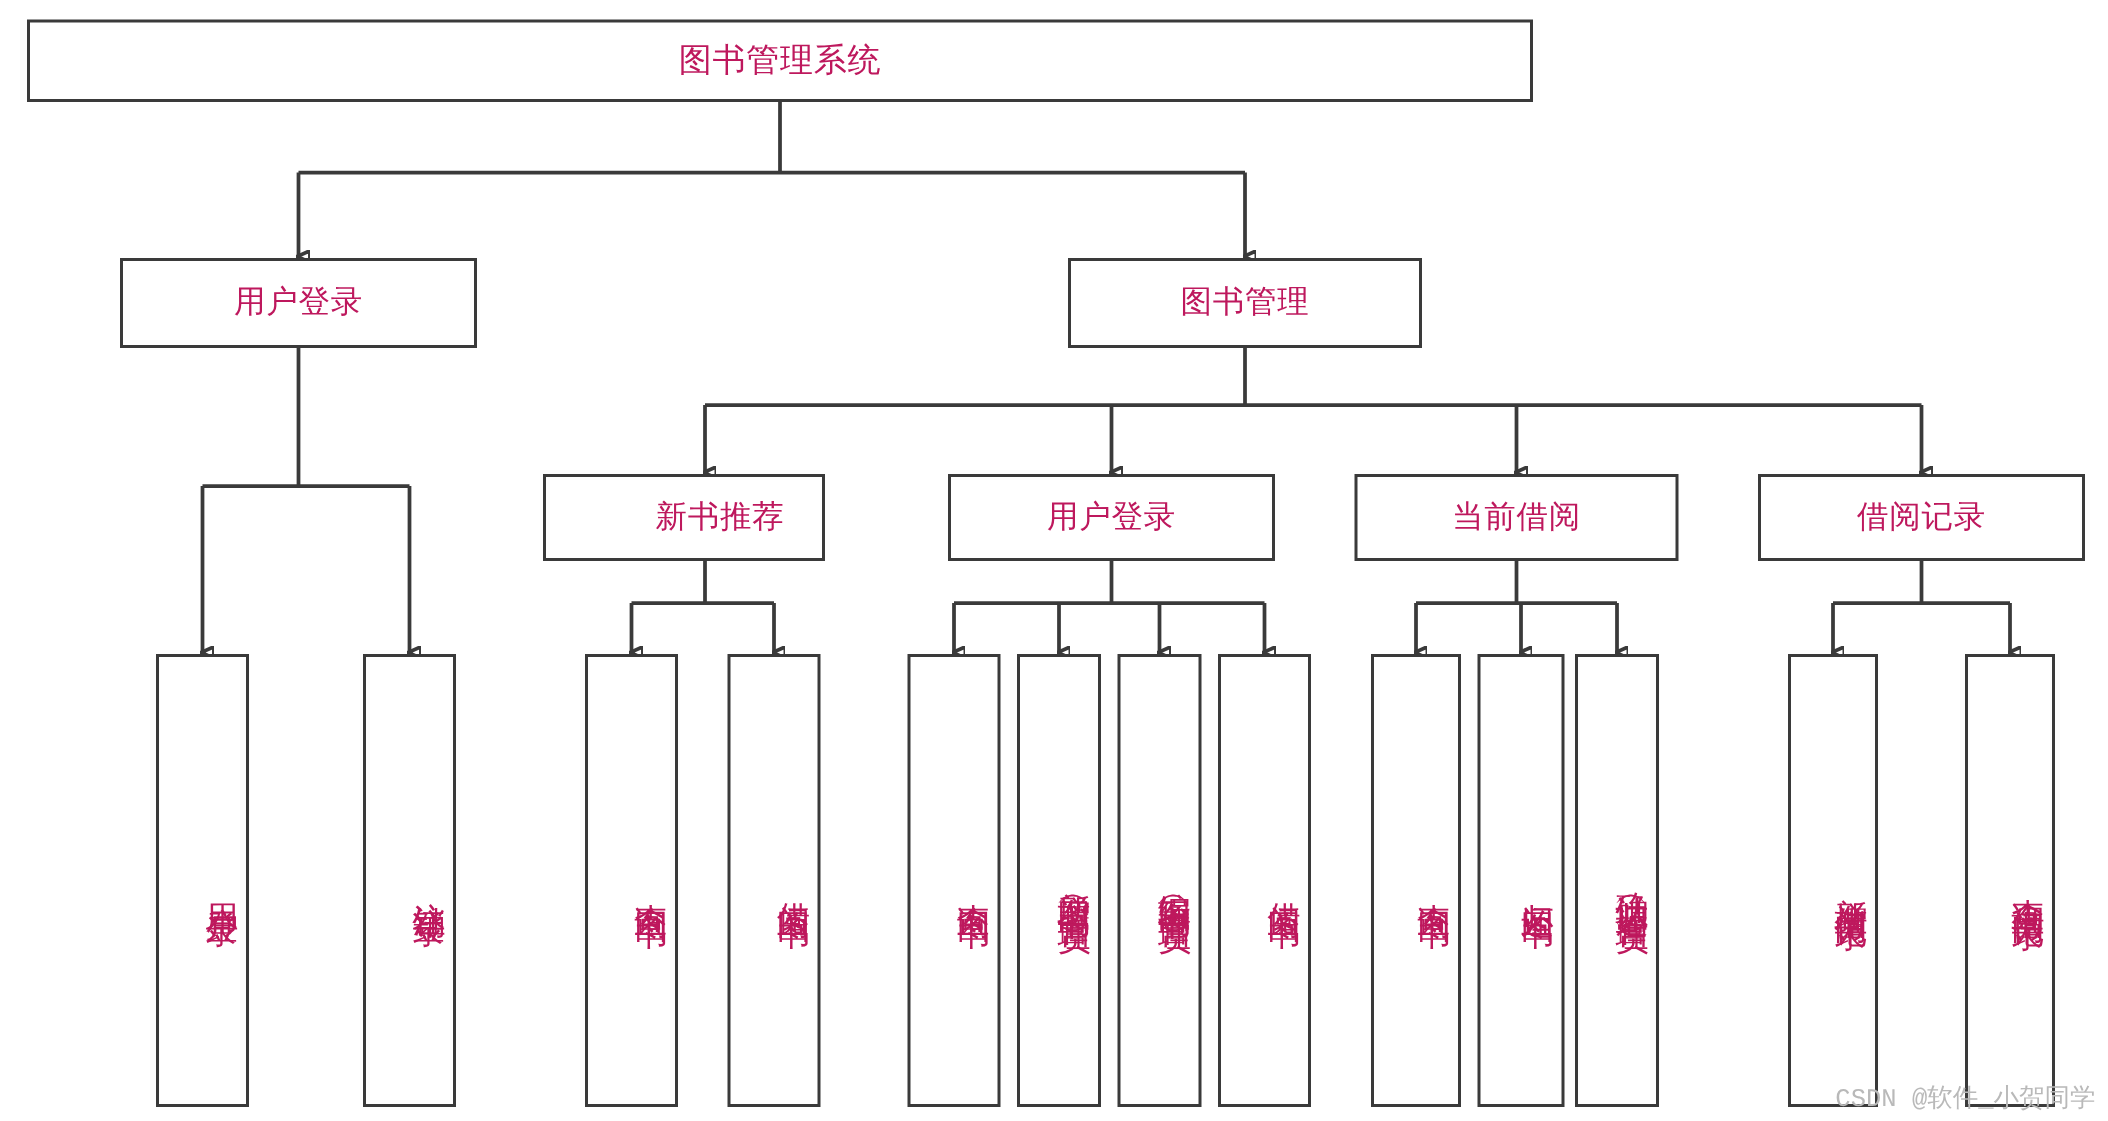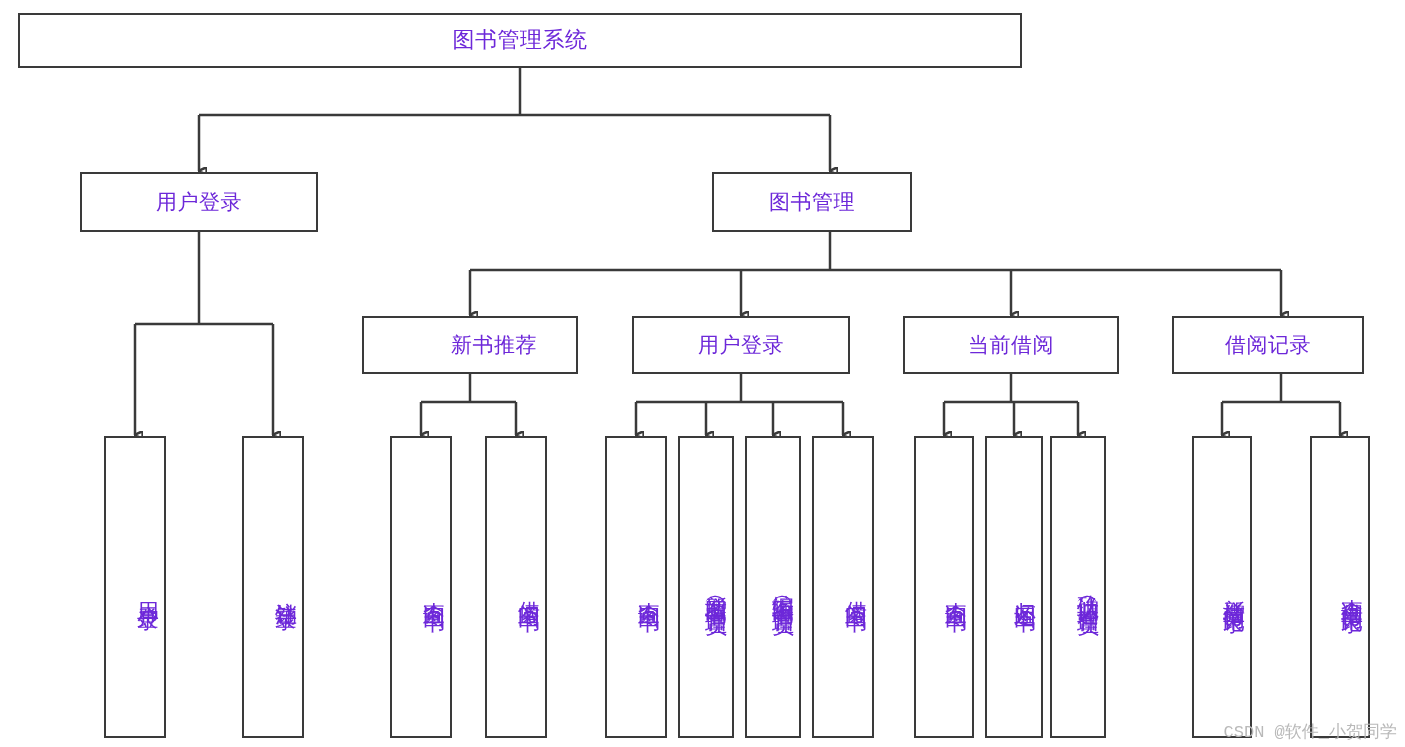--- a/index.html
+++ b/index.html
@@ -15,21 +15,21 @@
     position:absolute;left:0;top:0;width:1405px;height:747px;
   }
   .node{
     position:absolute;
     box-sizing:border-box;
     background:#ffffff;
     border:2.5px solid #3a3a3a;
     display:flex;
     align-items:center;
     justify-content:center;
-    color:#6d28d9;
+    color:#be185d;
     letter-spacing:0.5px;
   }
   .node.horiz{
     font-size:21px;
     line-height:1.2;
   }
   .node.root{
     font-size:22px;
   }
   .node.vert{
@@ -107,33 +107,33 @@
         <line x1="1340" y1="402" x2="1340" y2="435" marker-end="url(#arrow)"></line>
       </g>
   </svg>
   <div id="node-layer">
       <div class="node horiz root" style="left: 18px; top: 13px; width: 1004px; height: 55px;">
         <span>图书管理系统</span>
       </div>
       <div class="node horiz" style="left: 80px; top: 172px; width: 238px; height: 60px;">
         <span>用户登录</span>
       </div>
-      <div class="node horiz" style="left: 712px; top: 172px; width: 200px; height: 60px;">
+      <div class="node horiz" style="left: 712px; top: 172px; width: 236px; height: 60px;">
         <span>图书管理</span>
       </div>
-      <div class="node horiz" style="left: 362px; top: 316px; width: 216px; height: 58px; padding-left: 48px;">
+      <div class="node horiz" style="left: 362px; top: 316px; width: 188px; height: 58px; padding-left: 48px;">
         <span>新书推荐</span>
       </div>
       <div class="node horiz" style="left: 632px; top: 316px; width: 218px; height: 58px;">
         <span>用户登录</span>
       </div>
       <div class="node horiz" style="left: 903px; top: 316px; width: 216px; height: 58px;">
         <span>当前借阅</span>
       </div>
-      <div class="node horiz" style="left: 1172px; top: 316px; width: 192px; height: 58px;">
+      <div class="node horiz" style="left: 1172px; top: 316px; width: 218px; height: 58px;">
         <span>借阅记录</span>
       </div>
       <div class="node vert" style="left: 104px; top: 436px; width: 62px; height: 302px;">
         <span>用户登录</span>
       </div>
       <div class="node vert" style="left: 242px; top: 436px; width: 62px; height: 302px;">
         <span>注销登录</span>
       </div>
       <div class="node vert" style="left: 390px; top: 436px; width: 62px; height: 302px;">
         <span>查询图书</span>

